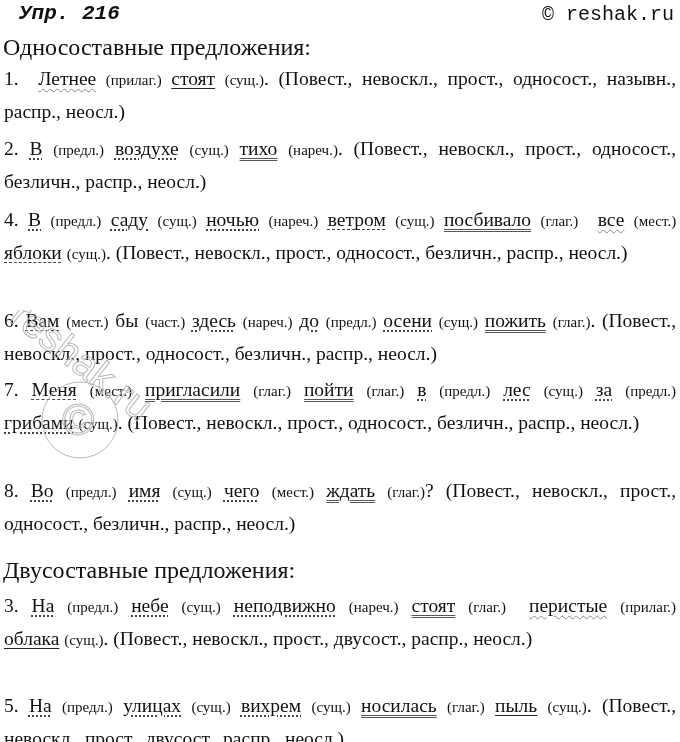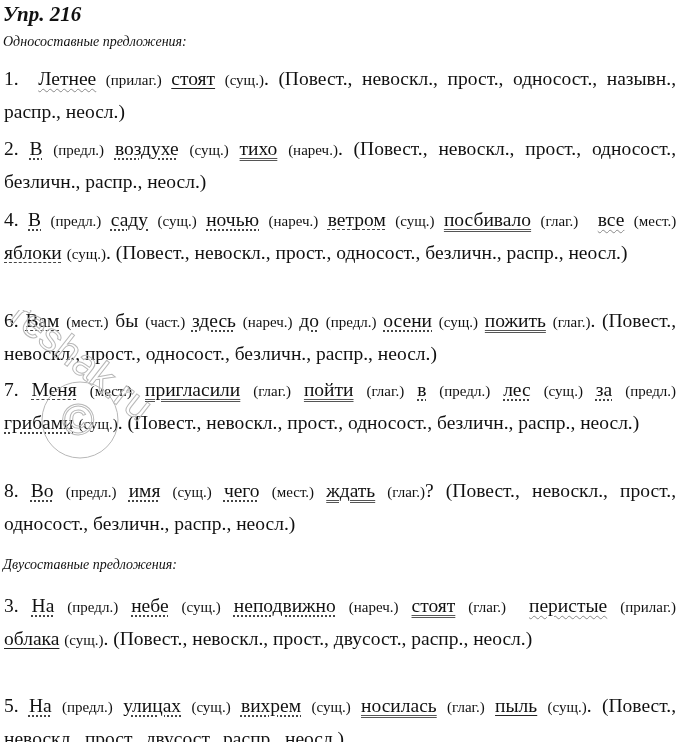--- a/index.html
+++ b/index.html
@@ -1,35 +1,36 @@
 <!DOCTYPE html>
 <html><head>
 <meta charset="utf-8">
 <style>
   html,body{margin:0;padding:0;background:#ffffff;}
   body{width:680px;height:742px;overflow:hidden;position:relative;font-family:"Liberation Serif","DejaVu Serif",serif;color:#111;}
-  .header{position:absolute;top:0;left:0;right:0;height:34px;}
+  .header{position:absolute;top:0;left:16px;right:0;height:34px;font-family:Liberation Mono, monospace;}
   .title{position:absolute;left:3px;top:2px;font-size:21px;font-weight:bold;font-style:italic;}
   .copyright{position:absolute;right:6px;top:3px;font-size:20px;}
-  .section-title{position:absolute;left:3px;font-size:14px;font-style:italic;}
+  .section-title{position:absolute;left:3px;font-size:24px;}
   .para{position:absolute;left:4px;width:672px;font-size:19.5px;line-height:31px;text-align:justify;text-align-last:left;}
   .w{white-space:nowrap;}
   .pos{font-size:15px;}
   .u-single{text-decoration:underline;text-decoration-color:#222;text-underline-offset:3px;text-decoration-thickness:1px;}
   .u-double{text-decoration:underline double;text-decoration-color:#555;text-underline-offset:3px;text-decoration-thickness:1px;}
   .u-dashed{text-decoration:underline dashed;text-decoration-color:#444;text-underline-offset:3px;text-decoration-thickness:1px;}
   .u-dotdash{text-decoration:underline dotted;text-decoration-color:#444;text-underline-offset:3px;text-decoration-thickness:1.5px;}
   .u-wavy{text-decoration:underline wavy;text-decoration-color:#888;text-underline-offset:3px;text-decoration-thickness:1px;margin-left:10px;}
   .watermark{position:absolute;left:0px;top:310px;width:230px;height:180px;pointer-events:none;}
 </style>
 </head>
 <body>
 
 <div class="header">
   <div class="title">Упр. 216</div>
+  <div class="copyright">© reshak.ru</div>
 </div>
 
 <div class="section-title" style="top:34px">Односоставные предложения:</div>
 
 <div class="para" style="top:63px"><span>1.</span> <span class="w"><span class="u-wavy">Летнее</span> <span class="pos">(прилаг.)</span></span> <span class="w"><span class="u-single">стоят</span> <span class="pos">(сущ.)</span><span>.</span></span> <span>(Повест., невоскл., прост., односост., назывн., распр., неосл.)</span></div>
 <div class="para" style="top:133px"><span>2.</span> <span class="w"><span class="u-dotdash">В</span> <span class="pos">(предл.)</span></span> <span class="w"><span class="u-dotdash">воздухе</span> <span class="pos">(сущ.)</span></span> <span class="w"><span class="u-double">тихо</span> <span class="pos">(нареч.)</span><span>.</span></span> <span>(Повест., невоскл., прост., односост., безличн., распр., неосл.)</span></div>
 <div class="para" style="top:204px"><span>4.</span> <span class="w"><span class="u-dotdash">В</span> <span class="pos">(предл.)</span></span> <span class="w"><span class="u-dotdash">саду</span> <span class="pos">(сущ.)</span></span> <span class="w"><span class="u-dotdash">ночью</span> <span class="pos">(нареч.)</span></span> <span class="w"><span class="u-dashed">ветром</span> <span class="pos">(сущ.)</span></span> <span class="w"><span class="u-double">посбивало</span> <span class="pos">(глаг.)</span></span> <span class="w"><span class="u-wavy">все</span> <span class="pos">(мест.)</span></span> <span class="w"><span class="u-dashed">яблоки</span> <span class="pos">(сущ.)</span><span>.</span></span> <span>(Повест., невоскл., прост., односост., безличн., распр., неосл.)</span></div>
 <div class="para" style="top:305px"><span>6.</span> <span class="w"><span class="u-dashed">Вам</span> <span class="pos">(мест.)</span></span> <span class="w"><span>бы</span> <span class="pos">(част.)</span></span> <span class="w"><span class="u-dotdash">здесь</span> <span class="pos">(нареч.)</span></span> <span class="w"><span class="u-dotdash">до</span> <span class="pos">(предл.)</span></span> <span class="w"><span class="u-dotdash">осени</span> <span class="pos">(сущ.)</span></span> <span class="w"><span class="u-double">пожить</span> <span class="pos">(глаг.)</span><span>.</span></span> <span>(Повест., невоскл., прост., односост., безличн., распр., неосл.)</span></div>
 <div class="para" style="top:374px"><span>7.</span> <span class="w"><span class="u-dashed">Меня</span> <span class="pos">(мест.)</span></span> <span class="w"><span class="u-double">пригласили</span> <span class="pos">(глаг.)</span></span> <span class="w"><span class="u-double">пойти</span> <span class="pos">(глаг.)</span></span> <span class="w"><span class="u-dotdash">в</span> <span class="pos">(предл.)</span></span> <span class="w"><span class="u-dotdash">лес</span> <span class="pos">(сущ.)</span></span> <span class="w"><span class="u-dotdash">за</span> <span class="pos">(предл.)</span></span> <span class="w"><span class="u-dotdash">грибами</span> <span class="pos">(сущ.)</span><span>.</span></span> <span>(Повест., невоскл., прост., односост., безличн., распр., неосл.)</span></div>
 <div class="para" style="top:475px"><span>8.</span> <span class="w"><span class="u-dotdash">Во</span> <span class="pos">(предл.)</span></span> <span class="w"><span class="u-dotdash">имя</span> <span class="pos">(сущ.)</span></span> <span class="w"><span class="u-dotdash">чего</span> <span class="pos">(мест.)</span></span> <span class="w"><span class="u-double">ждать</span> <span class="pos">(глаг.)</span><span>?</span></span> <span>(Повест., невоскл., прост., односост., безличн., распр., неосл.)</span></div>

